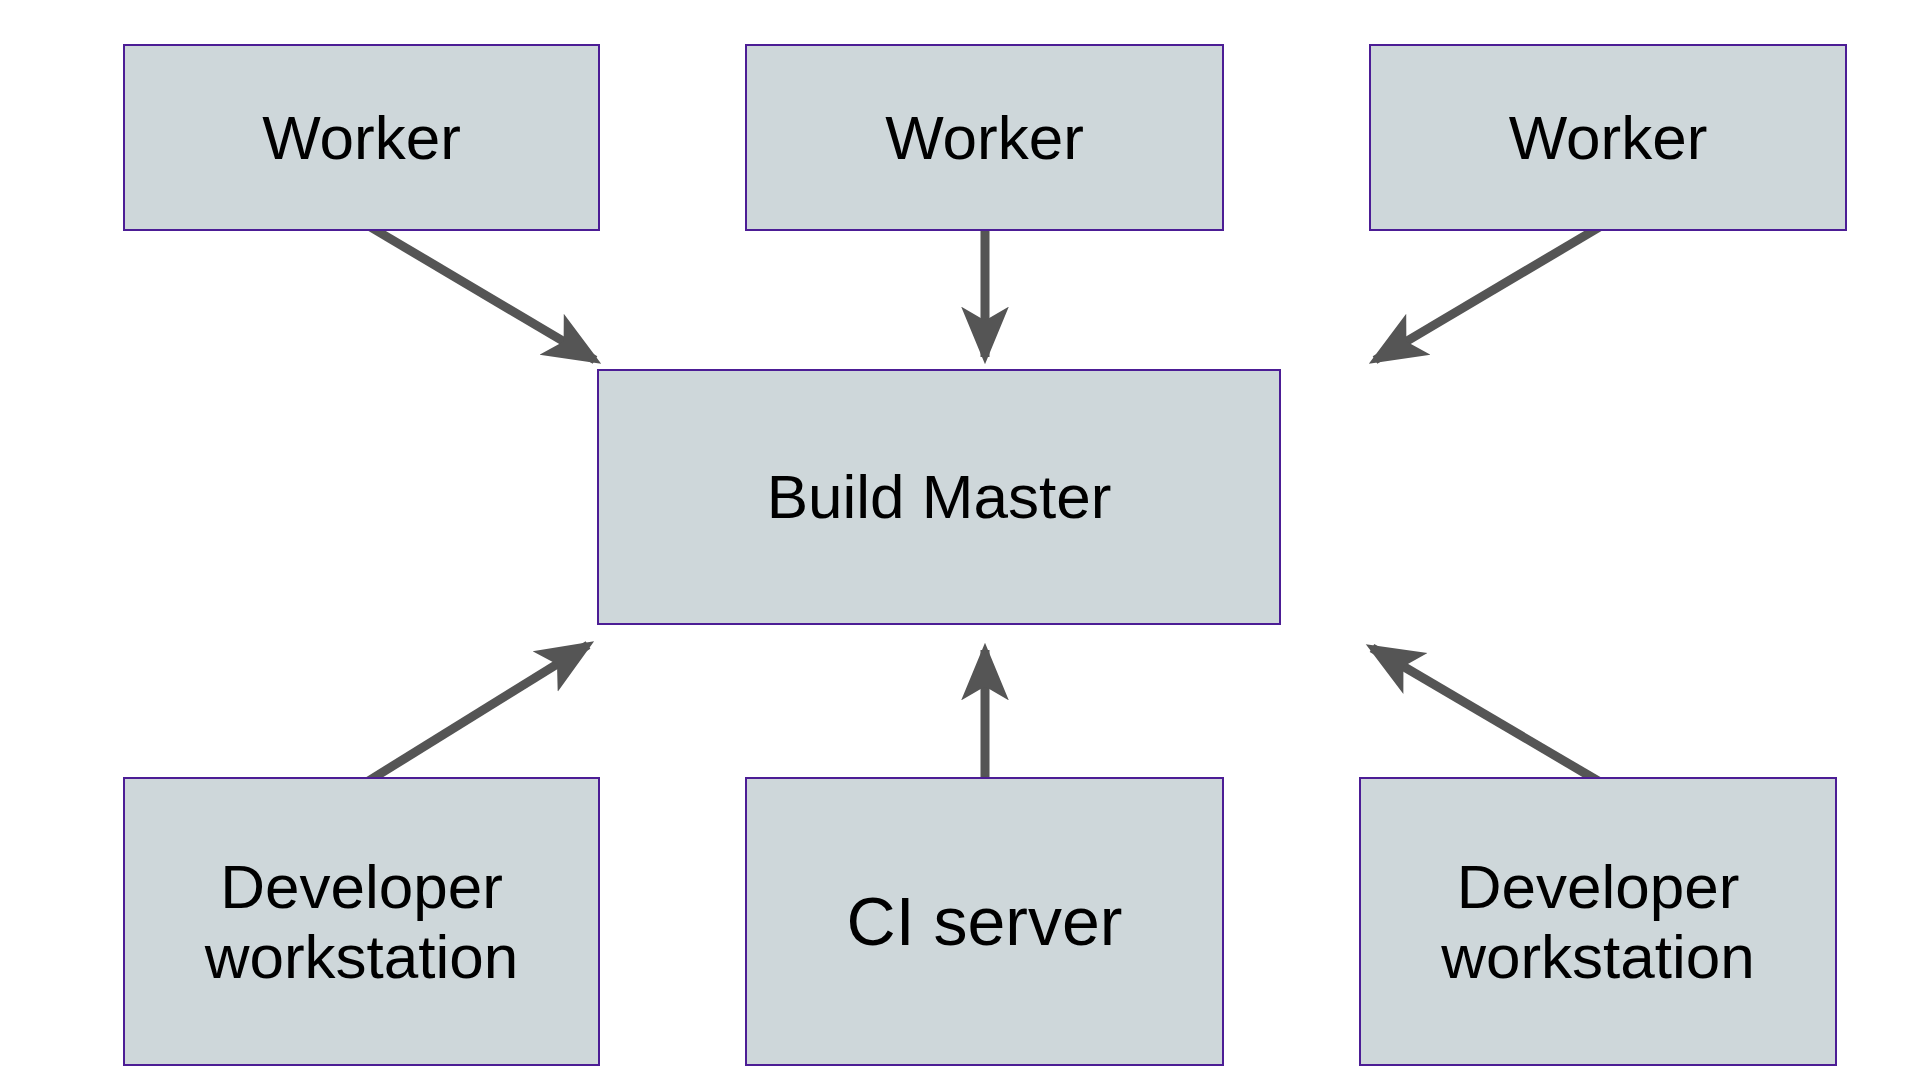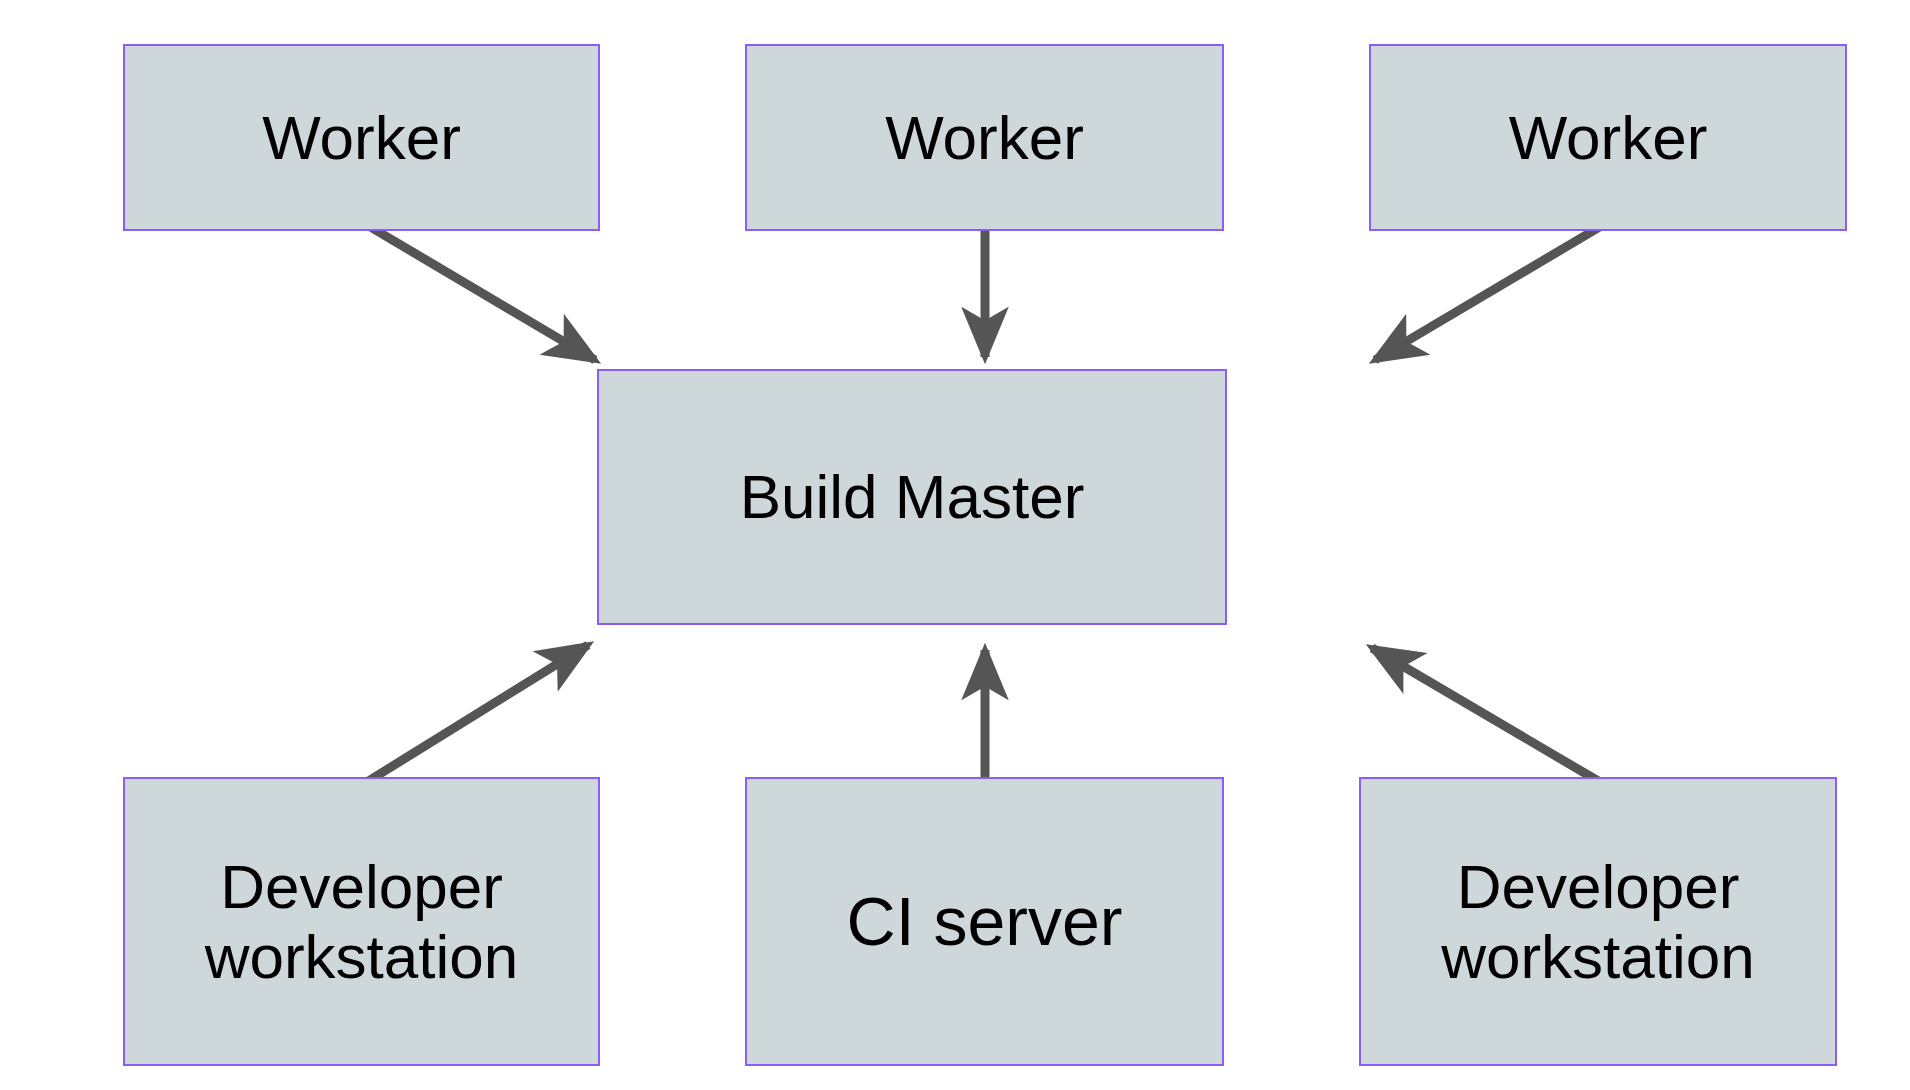--- a/index.html
+++ b/index.html
@@ -23,42 +23,42 @@
     left: 0;
     top: 0;
     width: 1910px;
     height: 1090px;
     pointer-events: none;
   }
   .node {
     position: absolute;
     box-sizing: border-box;
     background: #ced7da;
-    border: 2px solid #8b5cf6;
+    border: 2px solid #4c1d95;
     display: flex;
     align-items: center;
     justify-content: center;
     text-align: center;
     color: #000000;
     font-family: "Liberation Sans", sans-serif;
     font-weight: 400;
     line-height: 1.12;
     z-index: 2;
   }
   .node .label {
     display: block;
     white-space: pre-line;
     padding: 0 10px;
   }
   
   #node-worker-1 { left: 123px;  top: 44px;  width: 477px; height: 187px; font-size: 62px; }
   #node-worker-2 { left: 745px;  top: 44px;  width: 479px; height: 187px; font-size: 62px; }
   #node-worker-3 { left: 1369px; top: 44px;  width: 478px; height: 187px; font-size: 62px; }
   
-  #node-build-master { left: 597px; top: 369px; width: 630px; height: 256px; font-size: 62px; }
+  #node-build-master { left: 597px; top: 369px; width: 684px; height: 256px; font-size: 62px; }
   
   #node-dev-left  { left: 123px;  top: 777px; width: 477px; height: 289px; font-size: 62px; }
   #node-ci-server { left: 745px;  top: 777px; width: 479px; height: 289px; font-size: 68px; }
   #node-dev-right { left: 1359px; top: 777px; width: 478px; height: 289px; font-size: 62px; }
 </style>
 </head>
 <body>
 
 <div id="canvas">
 

